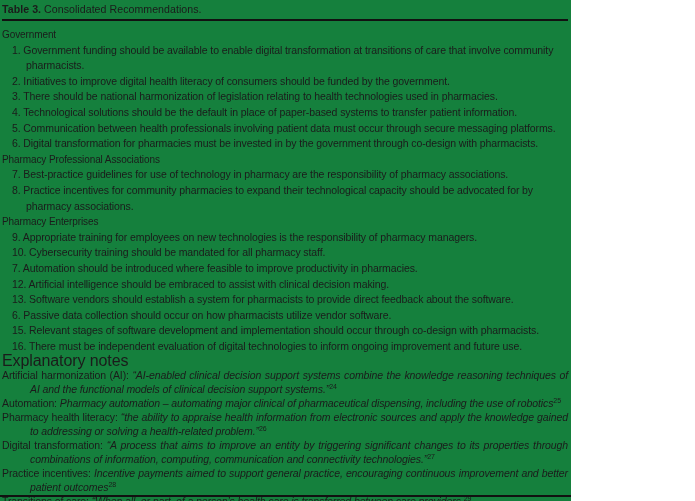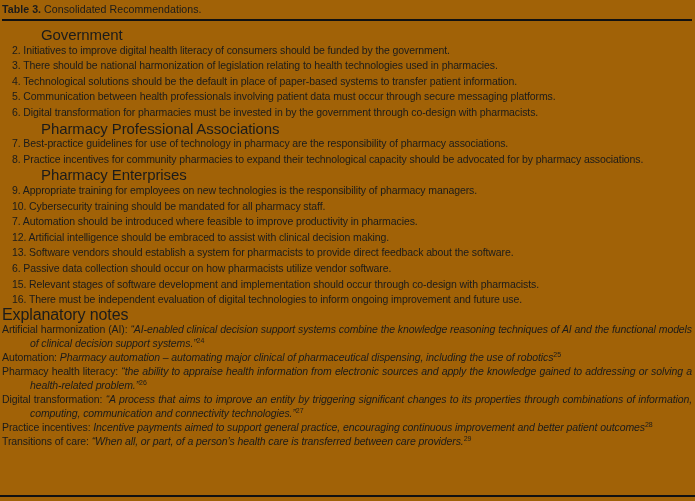--- a/index.html
+++ b/index.html
@@ -2,24 +2,24 @@
 <html><head>
 <meta charset="utf-8">
 <style>
   html, body {
     margin: 0;
     padding: 0;
     background: #ffffff;
   }
   .page {
     position: relative;
-    width: 695px;
+    width: 571px;
     height: 501px;
     box-sizing: border-box;
-    background: #a16207;
+    background: #15803d;
     color: #1b1b1b;
     font-family: "Liberation Sans", "DejaVu Sans", sans-serif;
     padding: 3px 3px 0 2px;
     overflow: hidden;
   }
   .caption {
     font-size: 10.6px;
     line-height: 13px;
     letter-spacing: 0.05px;
   }
@@ -35,24 +35,23 @@
     position: absolute;
     left: 0;
     right: 0;
     bottom: 4px;
     height: 2.5px;
   }
   .table-body {
     padding-top: 6px;
   }
   .sec-header {
-    font-size: 15px;
+    font-size: 10px;
     line-height: 15.6px;
     letter-spacing: -0.1px;
-    margin-left: 39px;
   }
   .item {
     font-size: 10.5px;
     line-height: 15.6px;
     letter-spacing: -0.1px;
     padding-left: 24px;
     text-indent: -14px;
   }
   .notes-header {
     font-size: 16px;
@@ -79,20 +78,21 @@
 <body>
 
 <div class="page">
   <div class="caption">
     <span class="bold">Table 3.</span>
     <span>Consolidated Recommendations.</span>
   </div>
   <div class="rule top-rule"></div>
   <div class="table-body" id="table-body">
       <div class="sec-header">Government</div>
+      <div class="item">1. Government funding should be available to enable digital transformation at transitions of care that involve community pharmacists.</div>
       <div class="item">2. Initiatives to improve digital health literacy of consumers should be funded by the government.</div>
       <div class="item">3. There should be national harmonization of legislation relating to health technologies used in pharmacies.</div>
       <div class="item">4. Technological solutions should be the default in place of paper-based systems to transfer patient information.</div>
       <div class="item">5. Communication between health professionals involving patient data must occur through secure messaging platforms.</div>
       <div class="item">6. Digital transformation for pharmacies must be invested in by the government through co-design with pharmacists.</div>
       <div class="sec-header">Pharmacy Professional Associations</div>
       <div class="item">7. Best-practice guidelines for use of technology in pharmacy are the responsibility of pharmacy associations.</div>
       <div class="item">8. Practice incentives for community pharmacies to expand their technological capacity should be advocated for by pharmacy associations.</div>
       <div class="sec-header">Pharmacy Enterprises</div>
       <div class="item">9. Appropriate training for employees on new technologies is the responsibility of pharmacy managers.</div>

